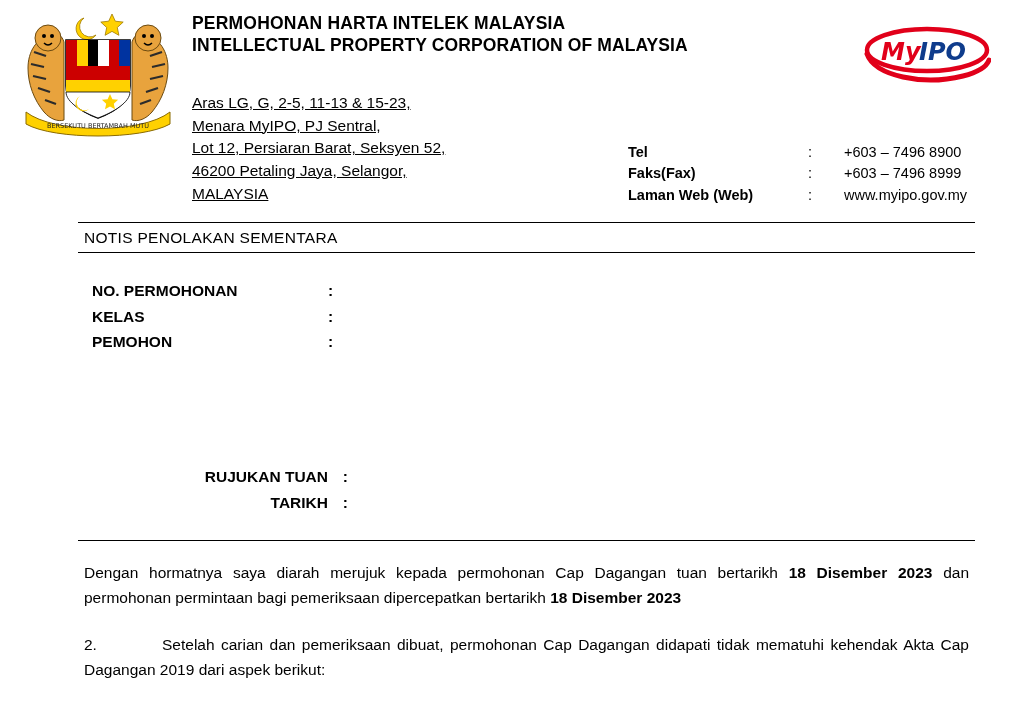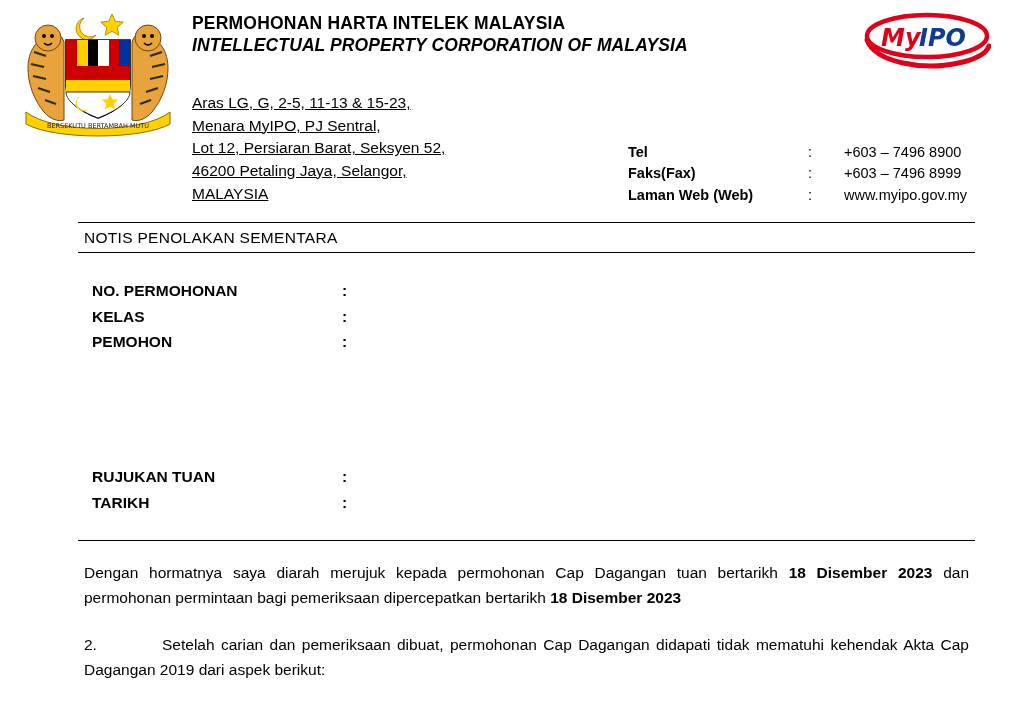--- a/index.html
+++ b/index.html
@@ -45,21 +45,20 @@
   }
   .org-name-ms {
     font-size: 17.5px;
     font-weight: bold;
     letter-spacing: 0.2px;
     line-height: 1.28;
   }
   .org-name-en {
     font-size: 17.5px;
     font-weight: bold;
-    font-style: italic;
     letter-spacing: 0.1px;
     line-height: 1.28;
   }
   .org-agency {
     font-size: 15.5px;
     line-height: 1.5;
     margin-top: 2px;
   }
 
   .address-block {
@@ -83,21 +82,21 @@
     display: flex;
   }
   .contact-label { width: 180px; font-weight: bold; }
   .contact-colon { width: 36px; }
   .contact-value { }
 
   
   .myipo-logo {
     position: absolute;
     right: 18px;
-    top: 10px;
+    top: 24px;
     width: 128px;
     height: 62px;
   }
 
   
   .rule {
     position: absolute;
     left: 78px;
     right: 34px;
     border-top: 1.6px solid #000;
@@ -122,25 +121,25 @@
     top: 278px;
     font-size: 15.5px;
     font-weight: bold;
   }
   .fields-mid {
     position: absolute;
     left: 92px;
     top: 464px;
     font-size: 15.5px;
     font-weight: bold;
+    text-align: right;
   }
   .field-row {
     display: flex;
     line-height: 1.66;
-    gap: 14px;
   }
   .field-label { width: 236px; }
   .field-colon { width: 20px; }
   .field-value { font-weight: bold; }
 
   
   .body-copy {
     position: absolute;
     left: 84px;
     right: 40px;

